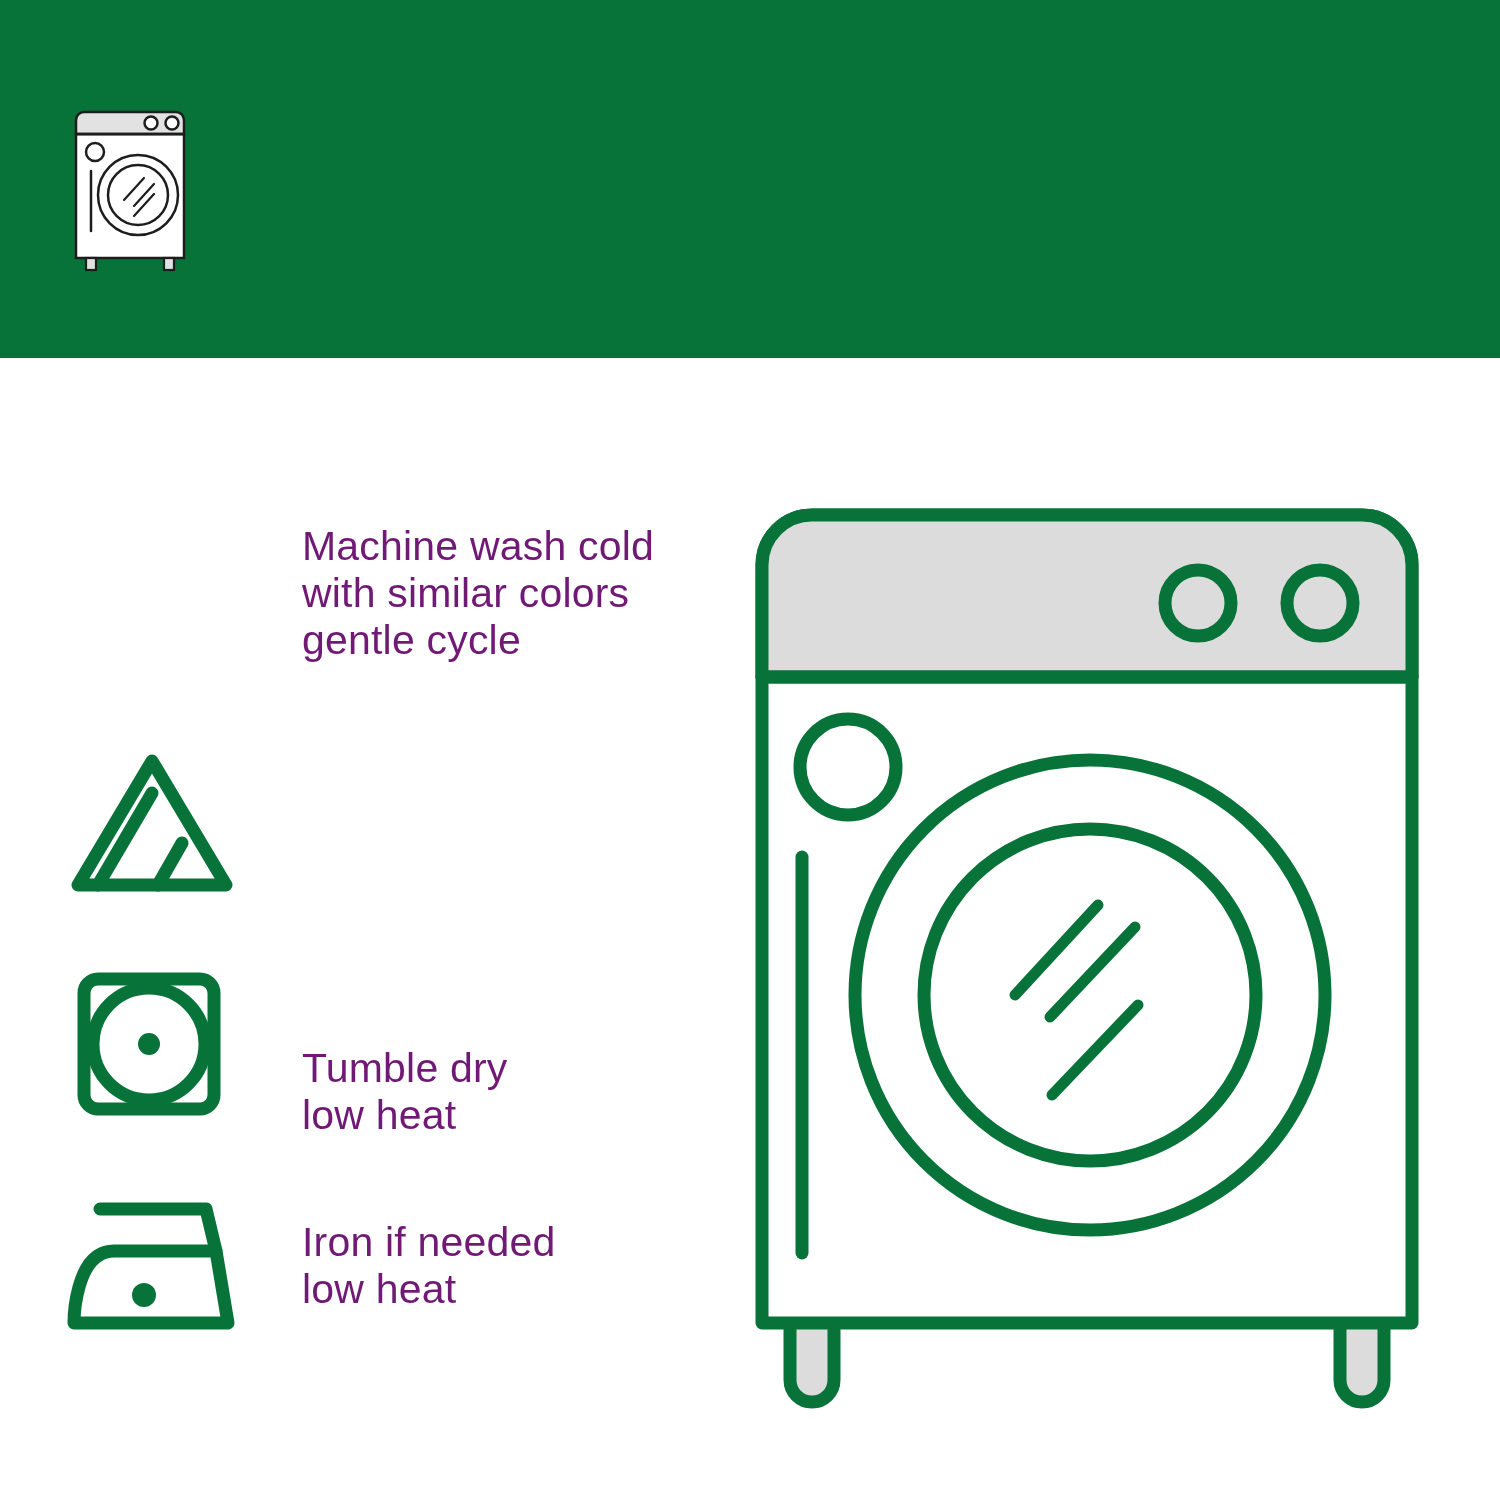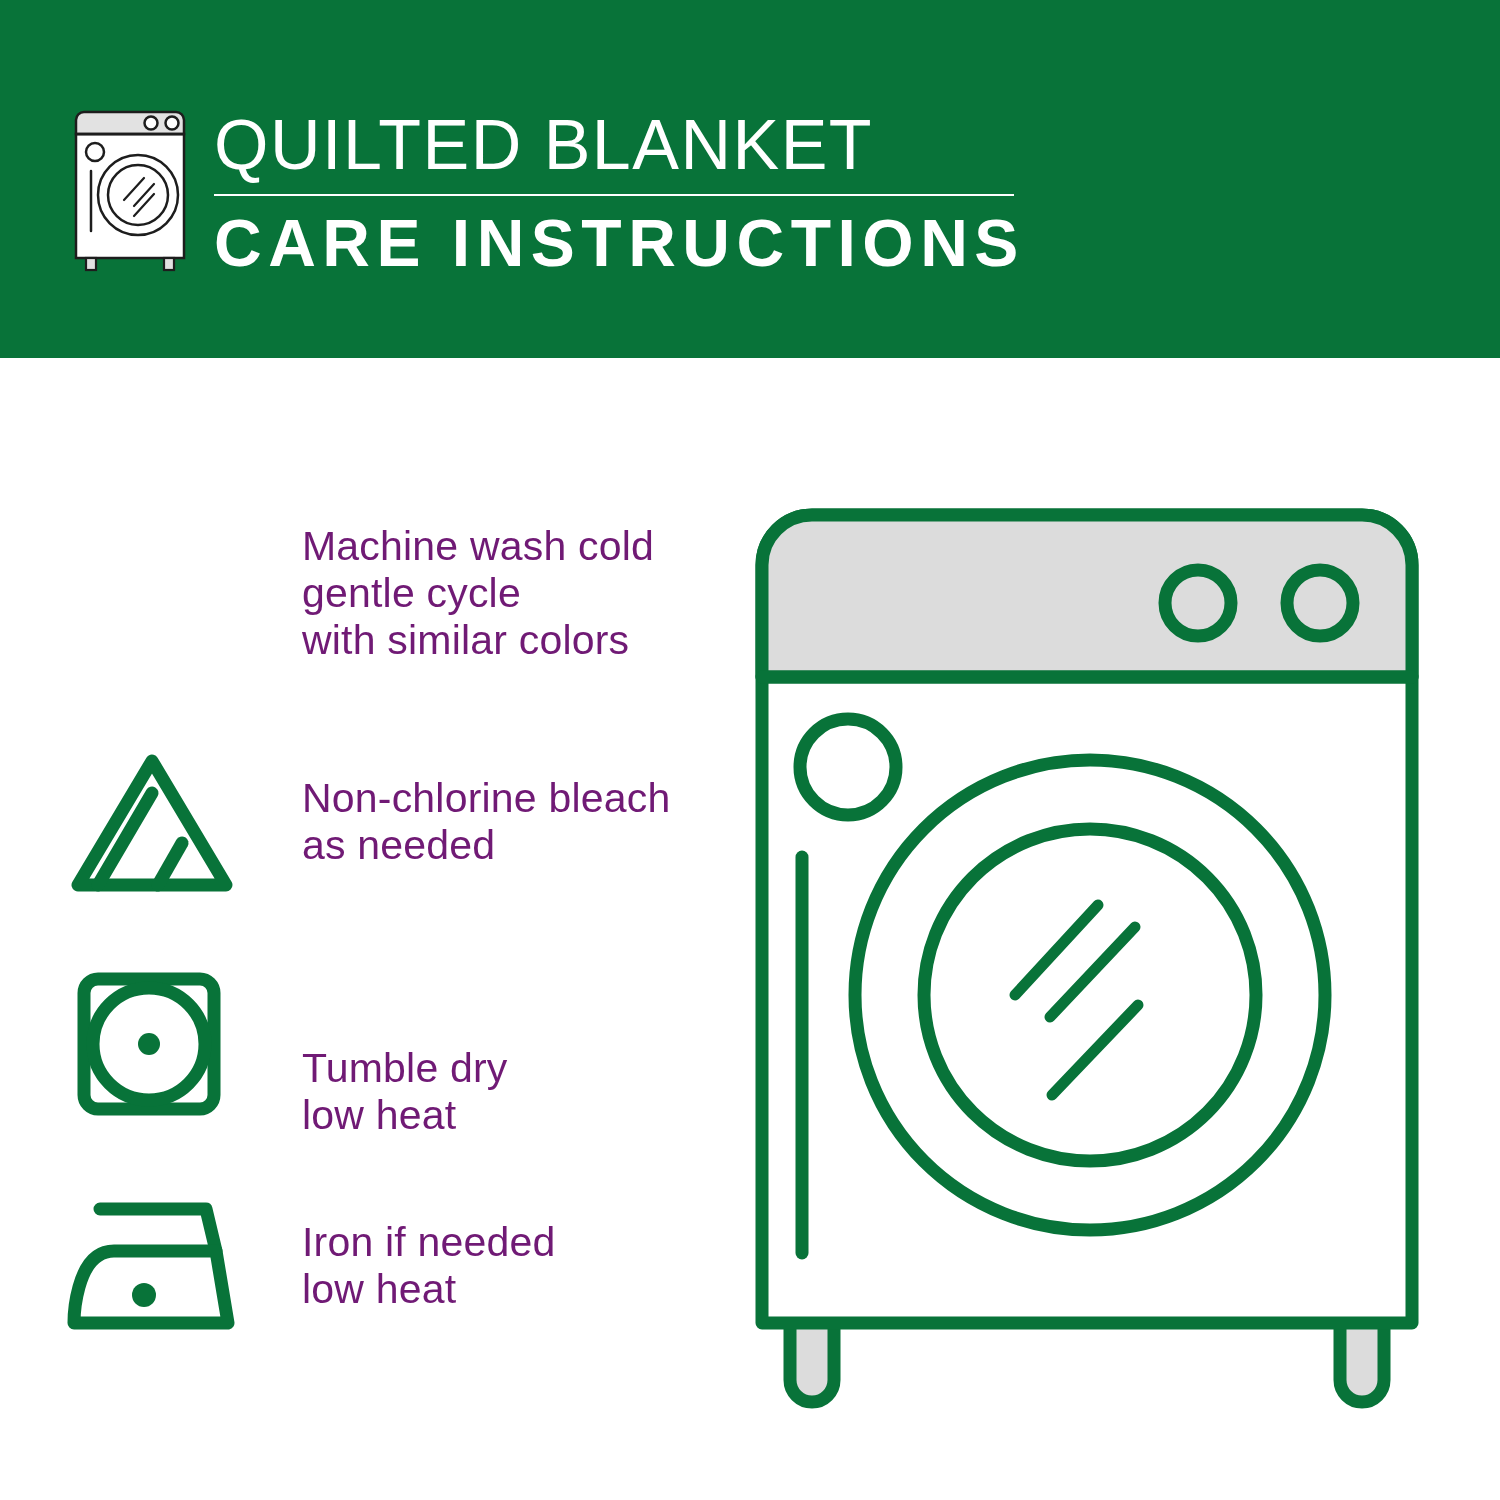--- a/index.html
+++ b/index.html
@@ -130,51 +130,42 @@
 
         <line x1="62" y1="96" x2="82" y2="74" stroke="#1d1d1d" stroke-width="2.2" stroke-linecap="round"></line>
         <line x1="72" y1="102" x2="92" y2="80" stroke="#1d1d1d" stroke-width="2.2" stroke-linecap="round"></line>
         <line x1="72" y1="112" x2="92" y2="90" stroke="#1d1d1d" stroke-width="2.2" stroke-linecap="round"></line>
 
         <rect x="24" y="154" width="10" height="12" fill="#e2e2e2" stroke="#1d1d1d" stroke-width="2.2"></rect>
         <rect x="102" y="154" width="10" height="12" fill="#e2e2e2" stroke="#1d1d1d" stroke-width="2.2"></rect>
       </svg>
     </div>
 
-    <div id="header-text-block">
-      <div id="title-main">QUILTED BLANKET</div>
-      <div id="title-divider"></div>
-      <div id="title-sub">CARE INSTRUCTIONS</div>
-    </div>
   </div>
 
   <div id="instructions">
 
     <div class="instruction-row">
       <div class="instruction-text" style="top:18px;">
         <div>Machine wash cold</div>
+        <div>with similar colors</div>
         <div>gentle cycle</div>
-        <div>with similar colors</div>
       </div>
     </div>
 
     <div class="instruction-row">
       <div class="instruction-symbol" style="left:70px;top:18px;">
         <svg viewBox="0 0 180 160" width="180" height="160" aria-hidden="true">
           <g fill="none" stroke="#087339" stroke-width="13" stroke-linecap="round" stroke-linejoin="round">
             <path d="M82 16 L8 140 L156 140 Z"></path>
             <line x1="82" y1="48" x2="28" y2="140"></line>
             <line x1="112" y1="98" x2="88" y2="140"></line>
           </g>
         </svg>
       </div>
-      <div class="instruction-text" style="top:48px;">
-        <div>Non-chlorine bleach</div>
-        <div>as needed</div>
-      </div>
     </div>
 
     <div class="instruction-row">
       <div class="instruction-symbol" style="left:72px;top:22px;">
         <svg viewBox="0 0 180 160" width="180" height="160" aria-hidden="true">
           <g fill="none" stroke="#087339" stroke-width="13" stroke-linejoin="round">
             <rect x="12" y="8" width="130" height="130" rx="14" ry="14"></rect>
             <circle cx="77" cy="73" r="56"></circle>
           </g>
           <circle cx="77" cy="73" r="11" fill="#087339"></circle>

